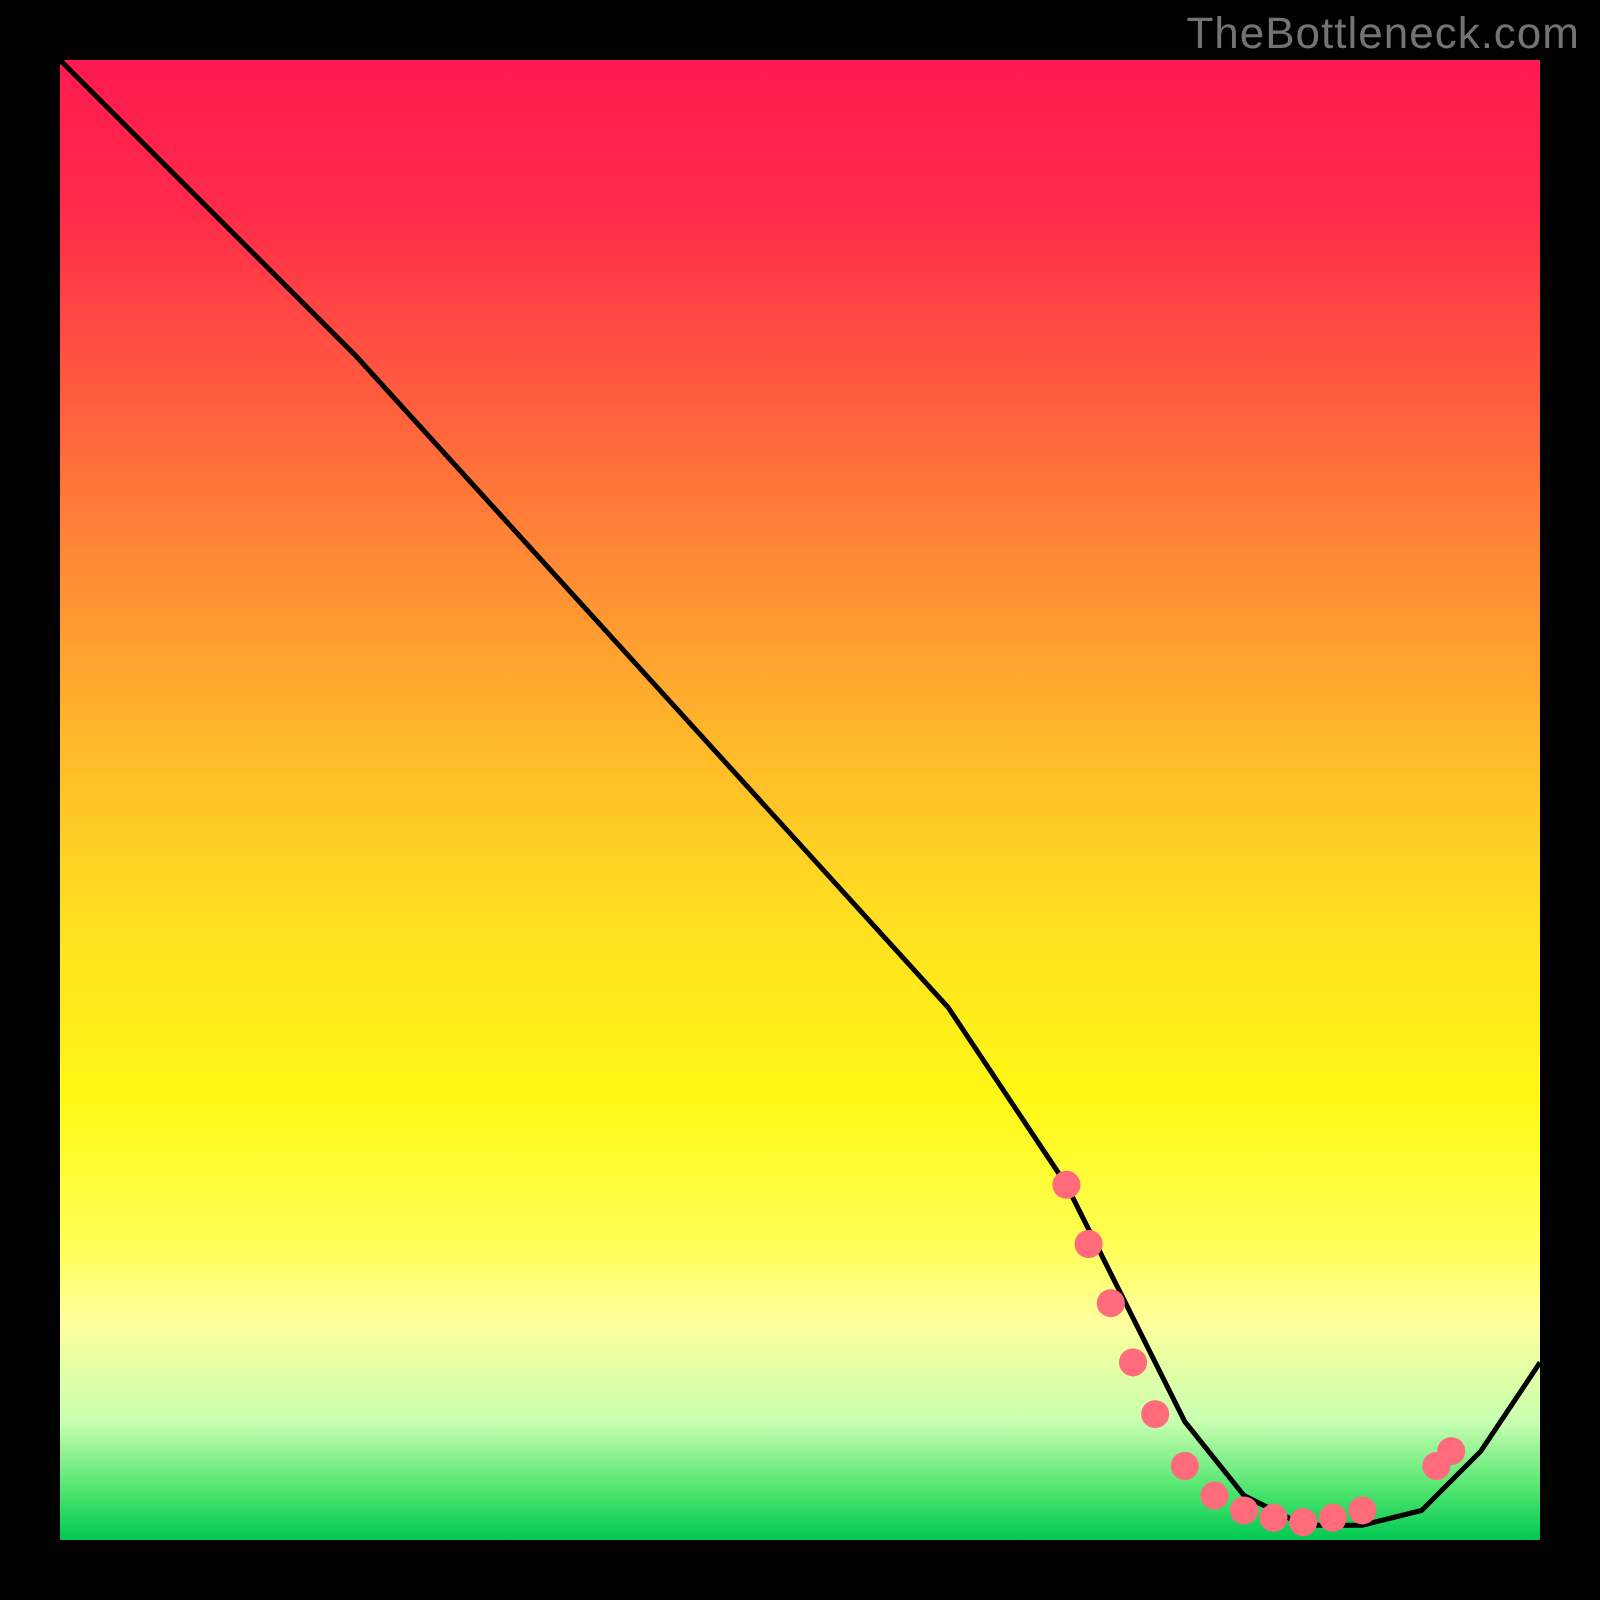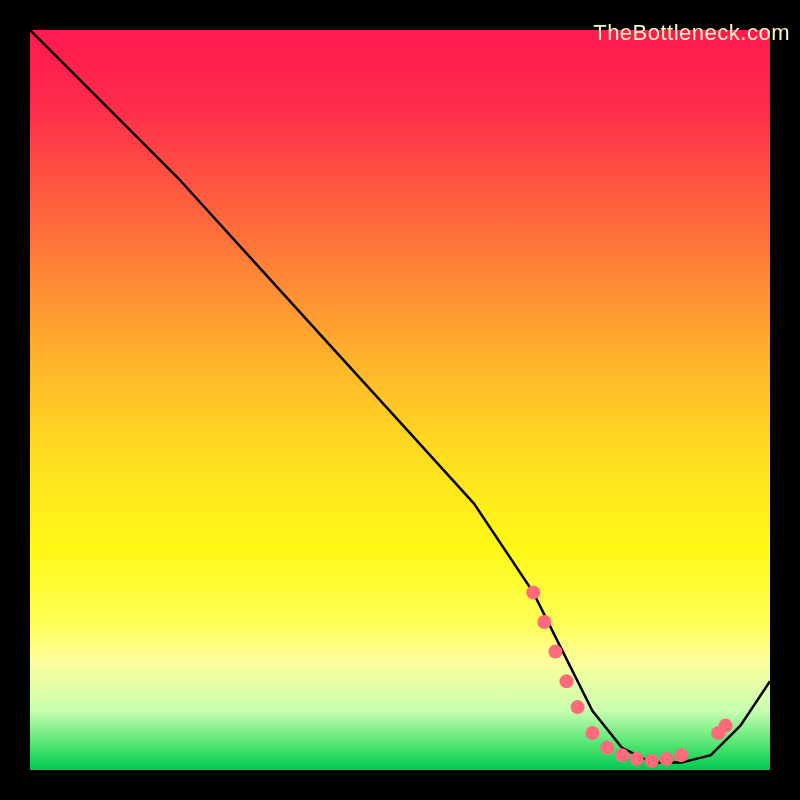--- a/index.html
+++ b/index.html
@@ -12,23 +12,23 @@
     font-family: Arial, Helvetica, sans-serif;
   }
   .container {
     position: relative;
     width: 800px;
     height: 800px;
     background: #000;
   }
   .watermark {
     position: absolute;
-    top: 20px;
+    top: 4px;
     right: 10px;
-    color: #fef9c3;
+    color: #737373;
     font-size: 22px;
     letter-spacing: 0.5px;
     z-index: 5;
   }
   .plot-area {
     position: absolute;
     left: 30px;
     top: 30px;
     width: 740px;
     height: 740px;

